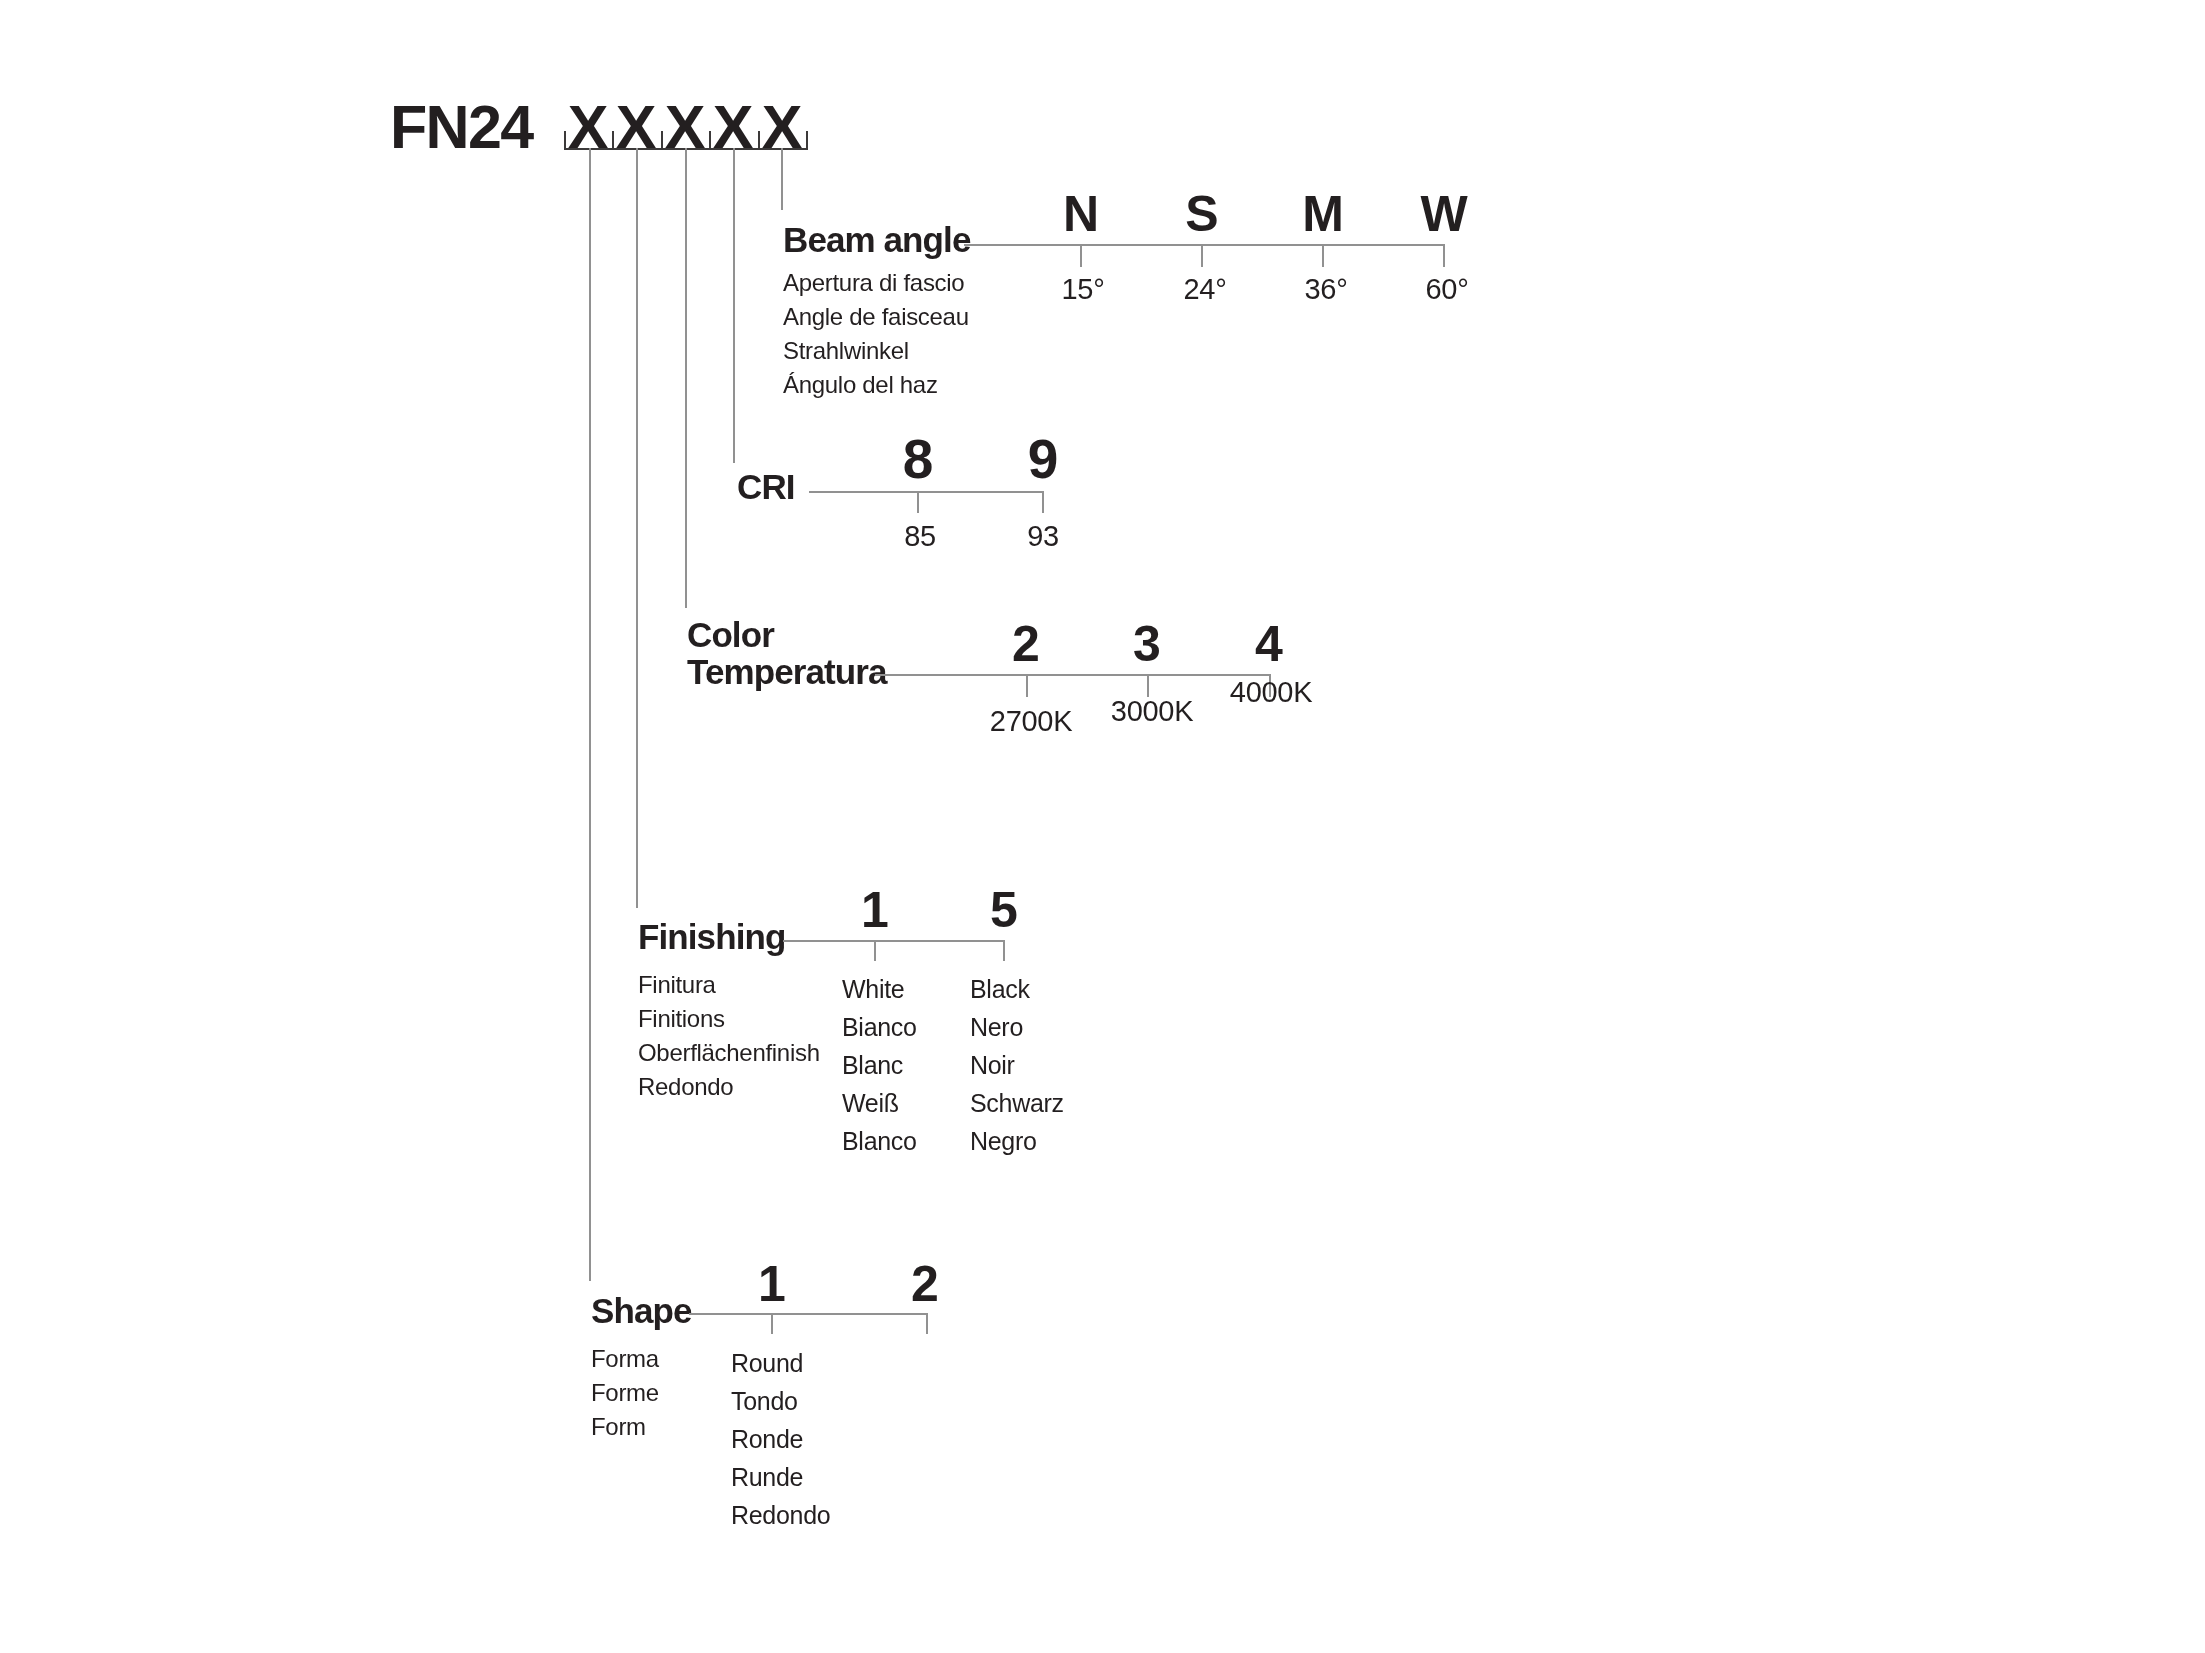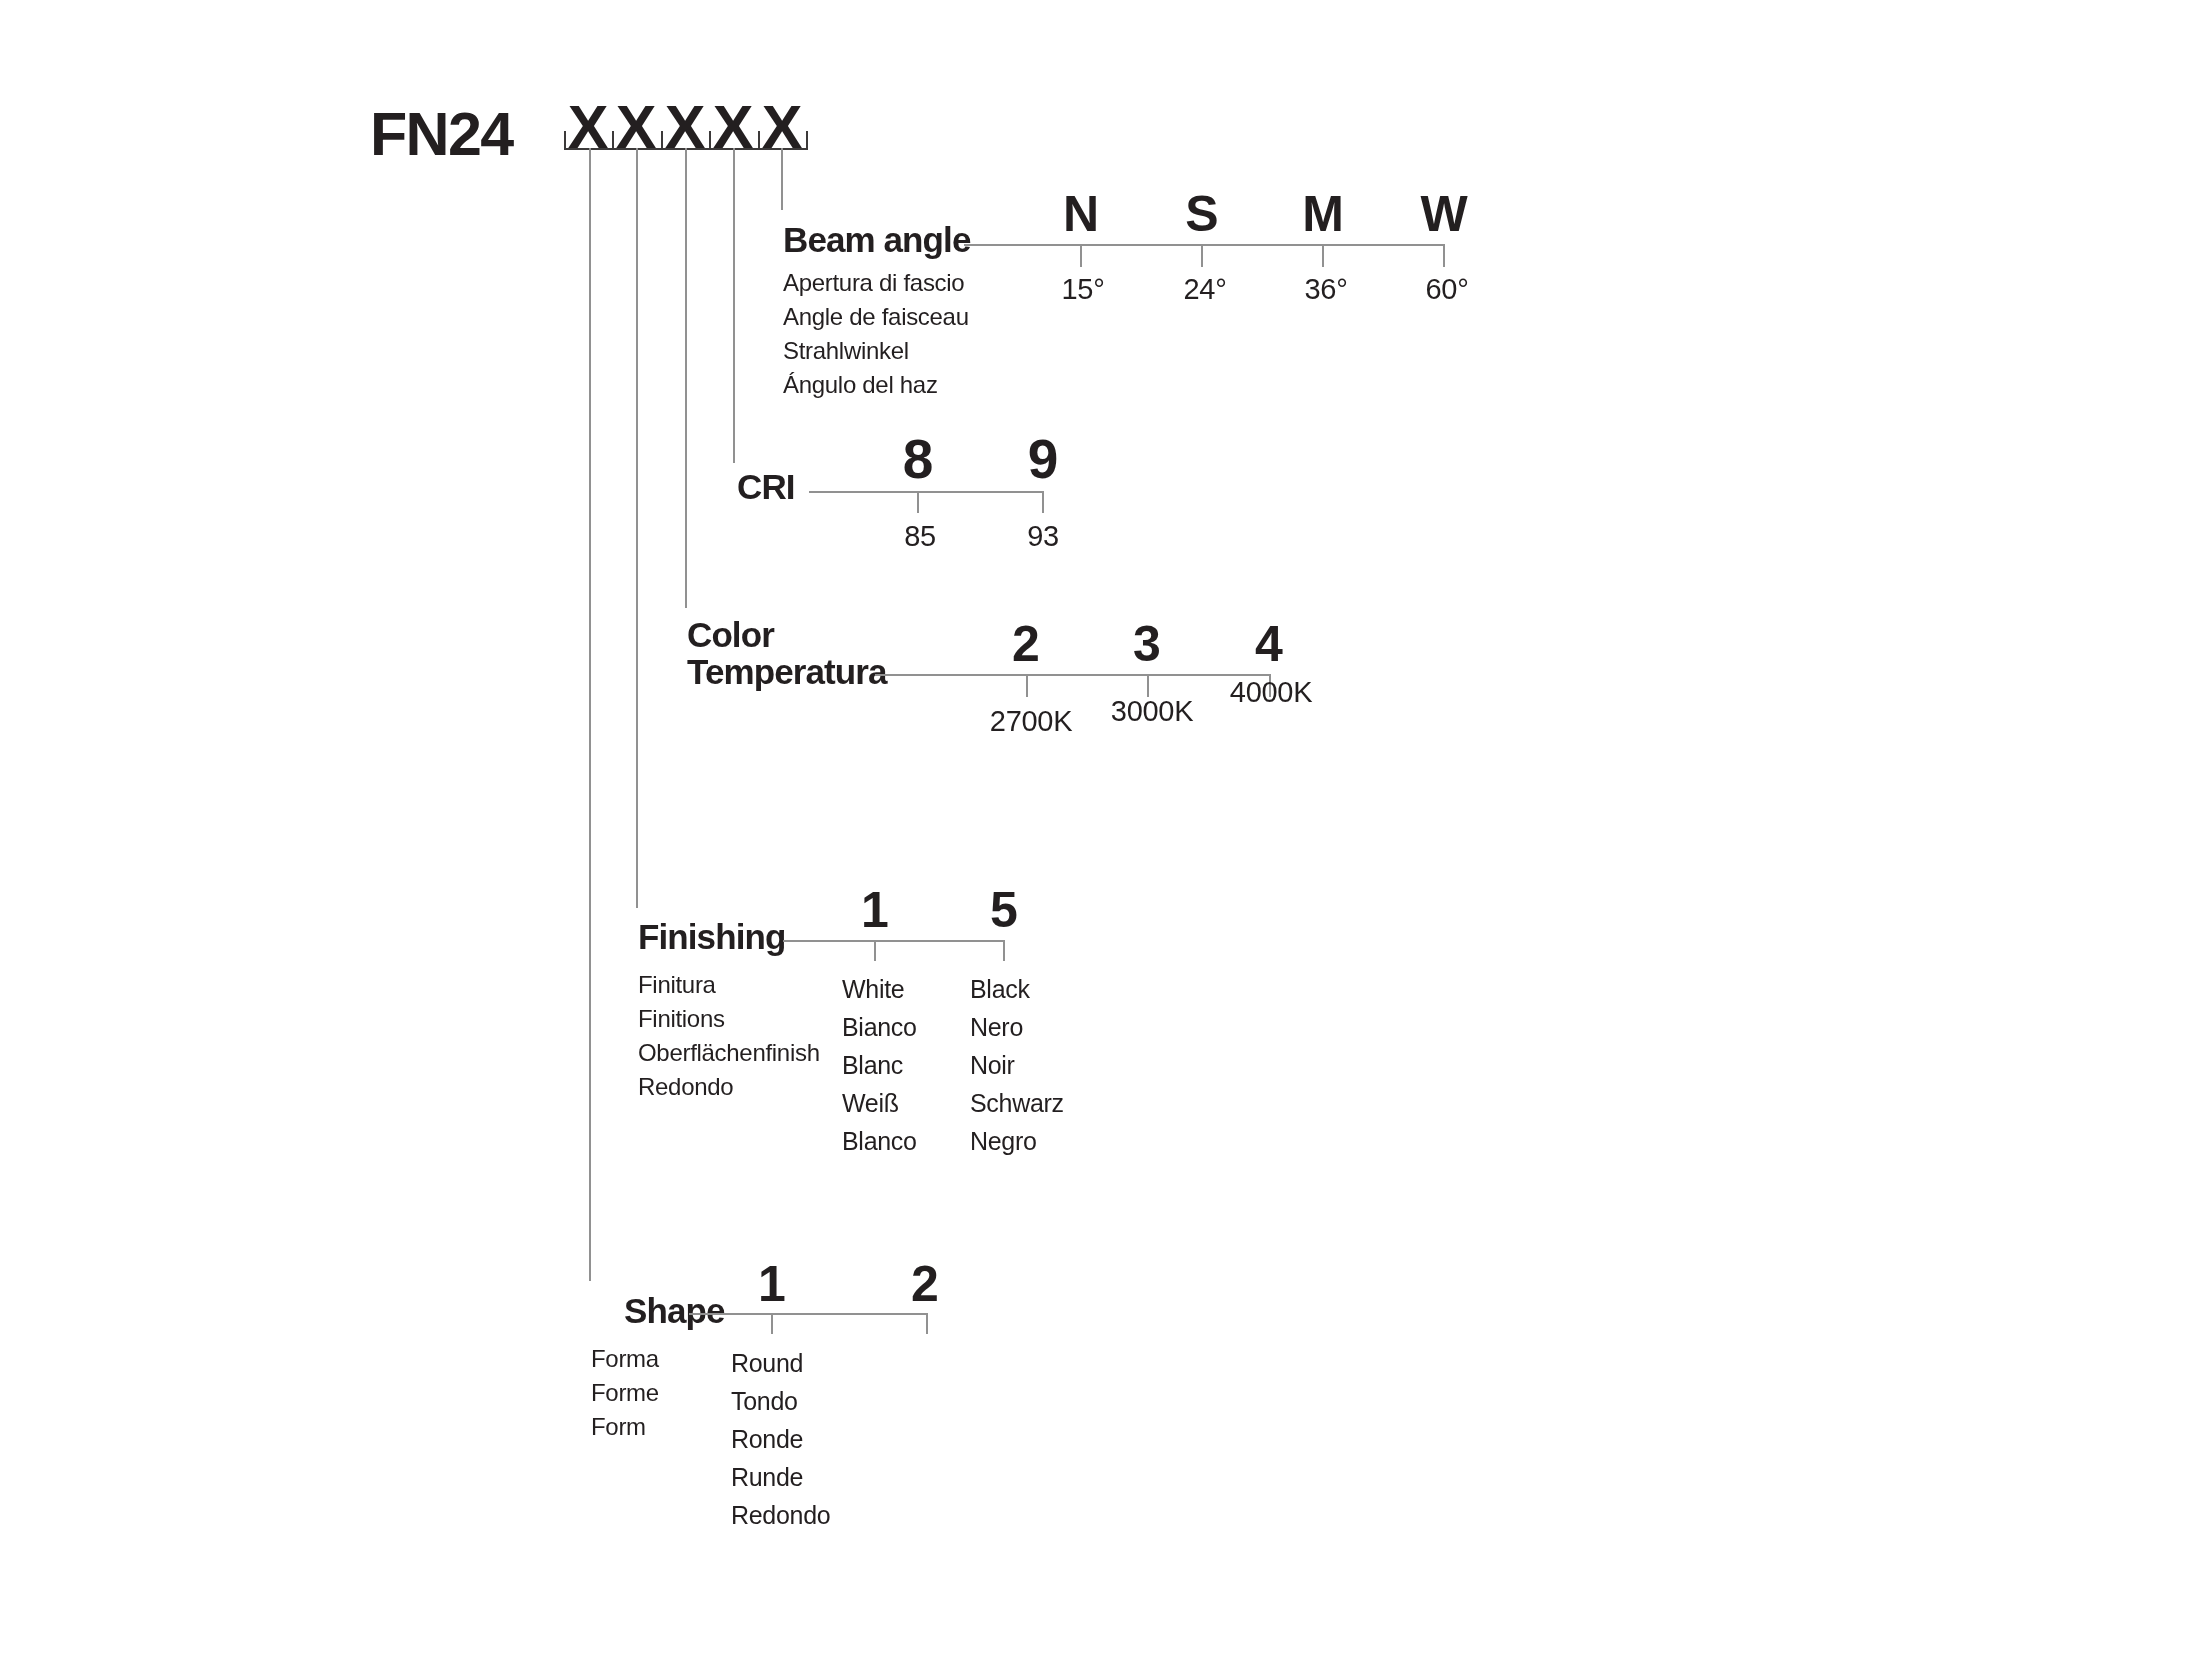--- a/index.html
+++ b/index.html
@@ -49,21 +49,21 @@
   .col-list div{
     font-size:25px;line-height:38px;letter-spacing:-0.3px;
     white-space:nowrap;
   }
 </style>
 </head>
 <body>
 
 <div id="canvas">
 
-  <div class="code-title" style="left:370px;margin-top:7px;">FN24</div>
+  <div class="code-title" style="left:390px;">FN24</div>
   <div class="code-x" style="left:588px;">X</div>
   <div class="code-x" style="left:636px;">X</div>
   <div class="code-x" style="left:685px;">X</div>
   <div class="code-x" style="left:733px;">X</div>
   <div class="code-x" style="left:782px;">X</div>
 
   <div class="hline bracket" style="left:564px;top:148px;width:244px;"></div>
   <div class="vline bracket" style="left:564px;top:131px;height:18px;"></div>
   <div class="vline bracket" style="left:612px;top:131px;height:18px;"></div>
   <div class="vline bracket" style="left:661px;top:131px;height:18px;"></div>
@@ -153,21 +153,21 @@
     <div>Blanco</div>
   </div>
   <div class="abs col-list" style="left:970px;top:970px;">
     <div>Black</div>
     <div>Nero</div>
     <div>Noir</div>
     <div>Schwarz</div>
     <div>Negro</div>
   </div>
 
-  <div class="sec-label" style="left:591px;top:1292px;margin-left:33px;">Shape</div>
+  <div class="sec-label" style="left:591px;top:1292px;">Shape</div>
   <div class="hline" style="left:689px;top:1313px;width:239px;"></div>
   <div class="vline" style="left:771px;top:1313px;height:21px;"></div>
   <div class="vline" style="left:926px;top:1313px;height:21px;"></div>
 
   <div class="opt-code" style="left:772px;top:1259px;">1</div>
   <div class="opt-code" style="left:925px;top:1259px;">2</div>
 
   <div class="abs sub-list" style="left:591px;top:1342px;">
     <div>Forma</div>
     <div>Forme</div>

